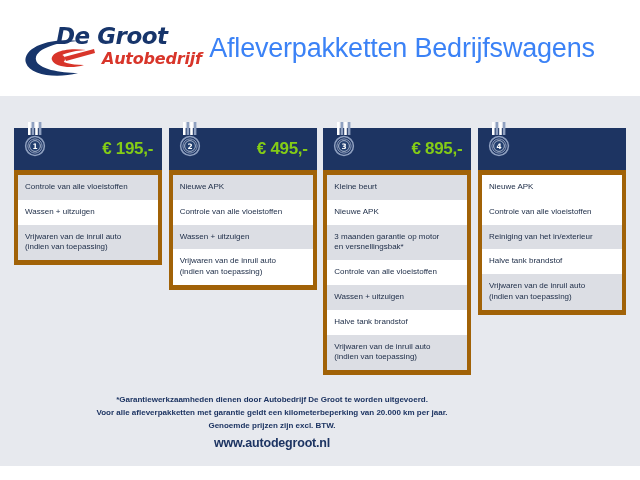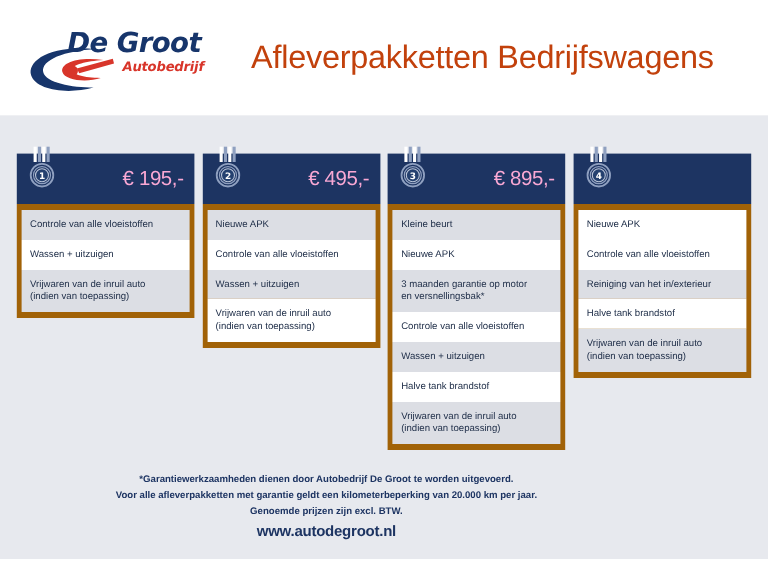--- a/index.html
+++ b/index.html
@@ -35,29 +35,29 @@
   .logo-degroot {
     position: absolute; left: 38px; top: 10px;
     font-family: "DejaVu Sans", sans-serif;
     font-size: 23px; font-weight: bold; font-style: italic;
     color: #17356b; letter-spacing: -0.5px;
     white-space: nowrap;
   }
   .logo-auto {
     position: absolute; left: 84px; top: 36px;
     font-family: "DejaVu Sans", sans-serif;
-    font-size: 11px; font-weight: bold; font-style: italic;
+    font-size: 16px; font-weight: bold; font-style: italic;
     color: #d8352a; letter-spacing: -0.2px;
     white-space: nowrap;
   }
   .page-title {
     flex: 1 1 auto;
     text-align: center;
     font-size: 27px;
-    color: #c2410c;
+    color: #3b82f6;
     letter-spacing: -0.2px;
     padding-right: 12px;
     white-space: nowrap;
   }
 
   
   .body-area {
     position: absolute; left: 0; top: 96px;
     width: 640px; height: 370px;
     background: #e7e9ee;
@@ -82,23 +82,23 @@
   .col-head {
     position: relative;
     height: 42px;
     background: #1d3462;
     display: flex;
     align-items: center;
     justify-content: flex-end;
     padding-right: 9px;
   }
   .price {
-    color: #f9a8d4;
+    color: #84cc16;
     font-size: 17px;
-    font-weight: normal;
+    font-weight: bold;
     letter-spacing: -0.3px;
     white-space: nowrap;
   }
 
   .medal {
     position: absolute;
     left: 8px; top: -6px;
     width: 26px; height: 38px;
   }
 

